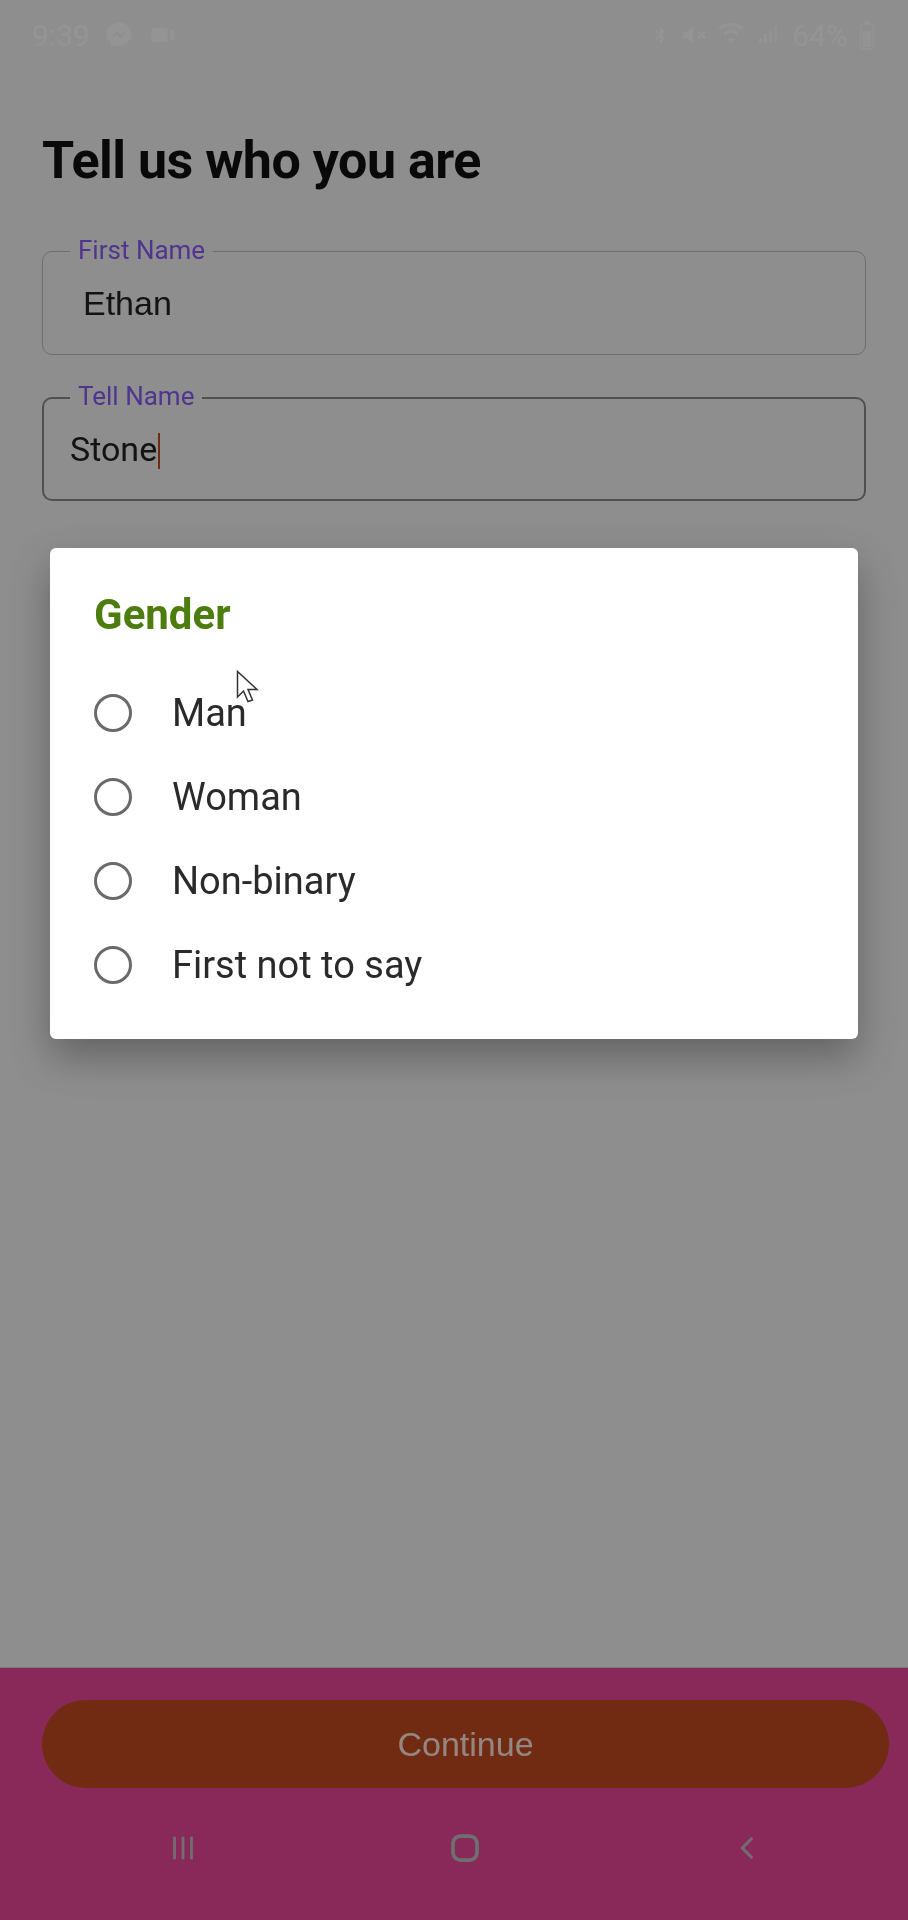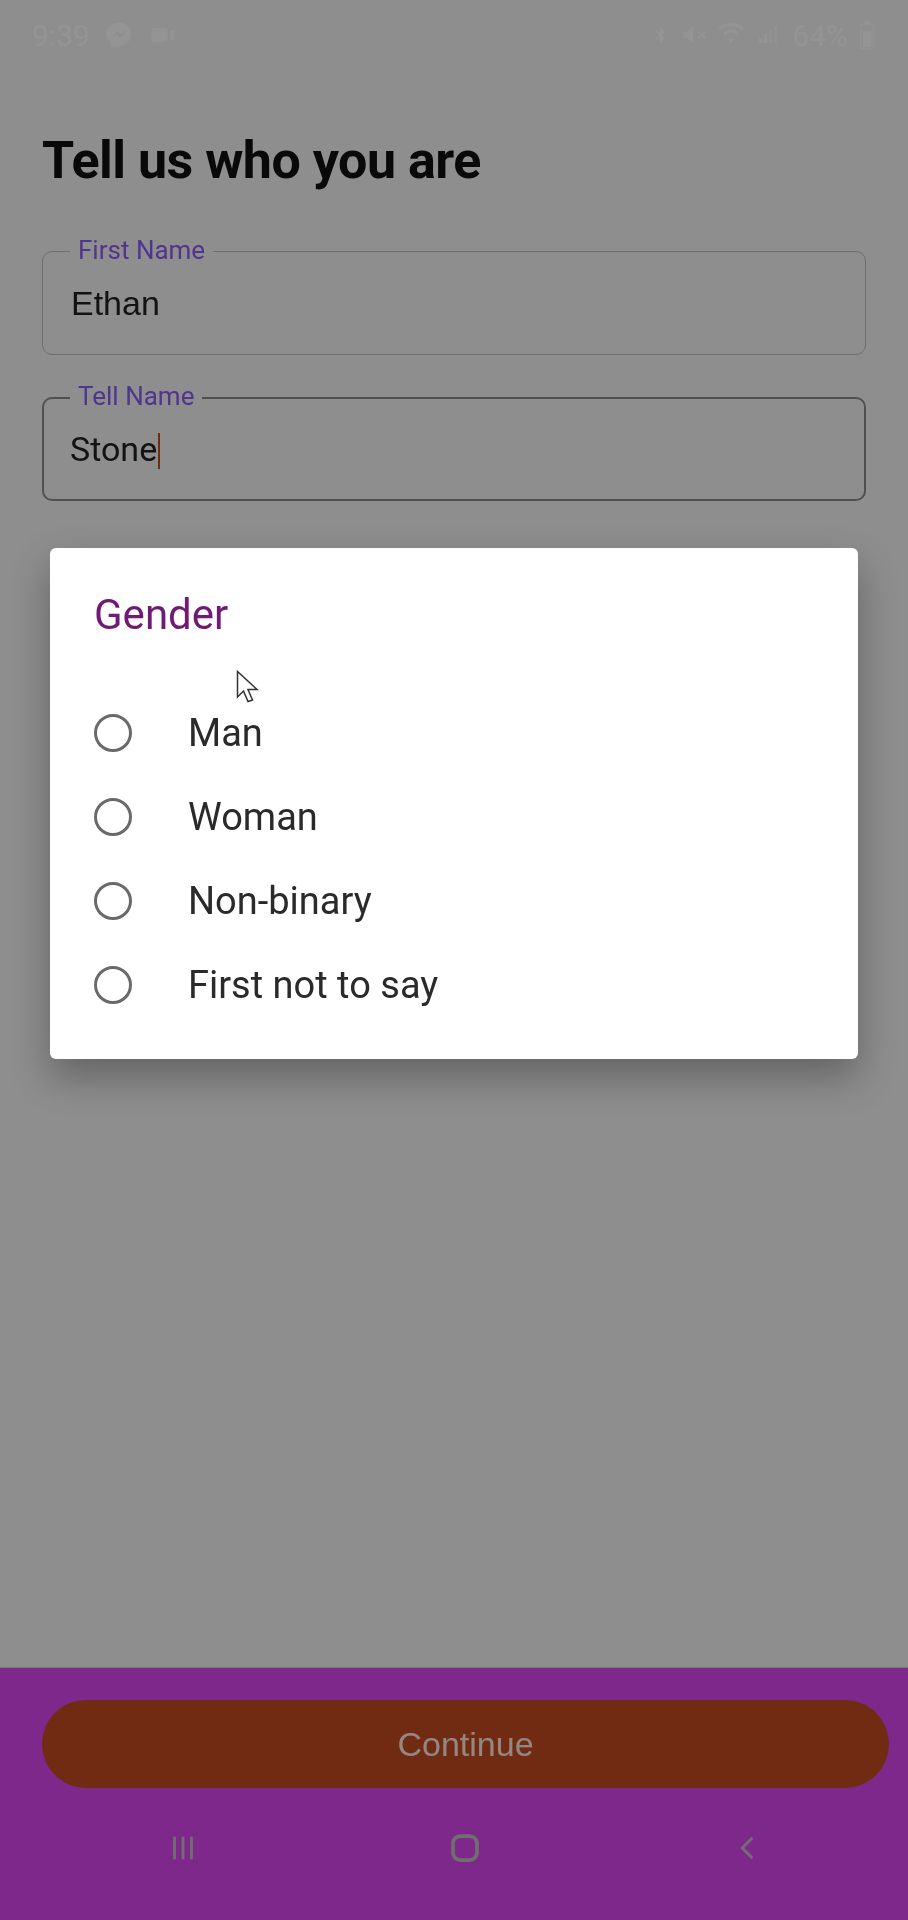--- a/index.html
+++ b/index.html
@@ -43,21 +43,21 @@
     padding: 0 8px;
     font-size: 26px;
     color: #8b5cf6;
   }
   .field-input {
     width: 100%;
     height: 104px;
     border: 1px solid #bdbdbd;
     border-radius: 10px;
     background: transparent;
-    padding: 0 28px;
+    padding: 0 40px;
     font-size: 34px;
     color: #222;
     outline: none;
   }
   .field-wrap.focused .field-input {
     border: 2px solid #8a8a8a;
   }
   .cursor-caret {
     display: inline-block;
     width: 2px;
@@ -71,21 +71,21 @@
     font-size:34px; color:#222; display:flex; align-items:flex-end;
     pointer-events:none;
   }
 
   
   .bottom-area {
     position: absolute;
     bottom: 0; left: 0; right: 0;
     border-top: 1px solid #d0d0d0;
     padding: 32px 19px 24px 42px;
-    background: #d946ef;
+    background: #ec4899;
   }
   .continue-btn {
     width: 100%;
     height: 88px;
     border: none;
     border-radius: 44px;
     background: #c14a20;
     color: #ffe9df;
     font-size: 34px;
     font-weight: 500;
@@ -117,28 +117,28 @@
     right: 50px;
     top: 548px;
     background: #fff;
     border-radius: 6px;
     z-index: 20;
     box-shadow: 0 18px 40px rgba(0,0,0,0.30);
     padding: 42px 44px 32px 44px;
   }
   .dialog-title {
     font-size: 42px;
-    font-weight: 400;
-    color: #701a75;
-    margin-bottom: 52px;
+    font-weight: 700;
+    color: #4d7c0f;
+    margin-bottom: 32px;
   }
   .radio-row {
     display: flex;
     align-items: center;
-    gap: 56px;
+    gap: 40px;
     padding: 20px 0;
     cursor: pointer;
   }
   .radio-circle {
     width: 38px; height: 38px;
     border: 3px solid #6a6a6a;
     border-radius: 50%;
     flex-shrink: 0;
   }
   .radio-label {

